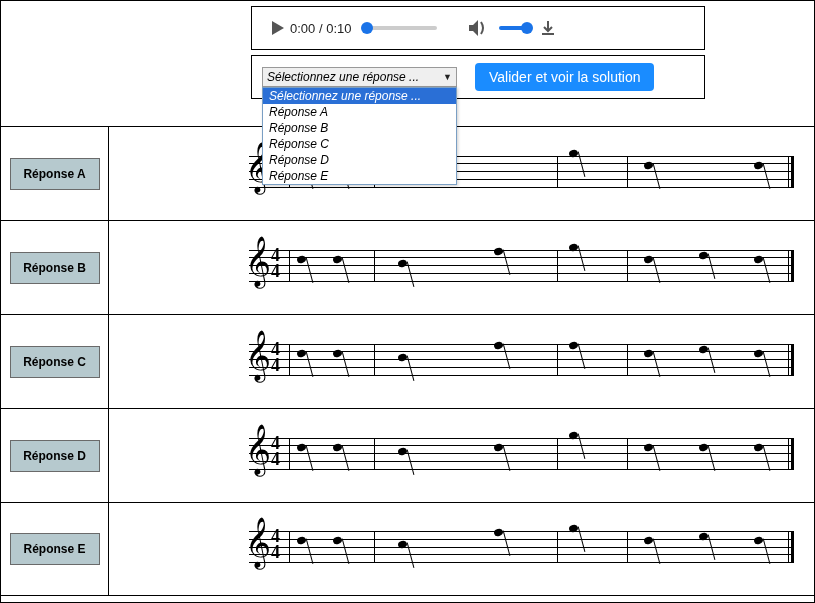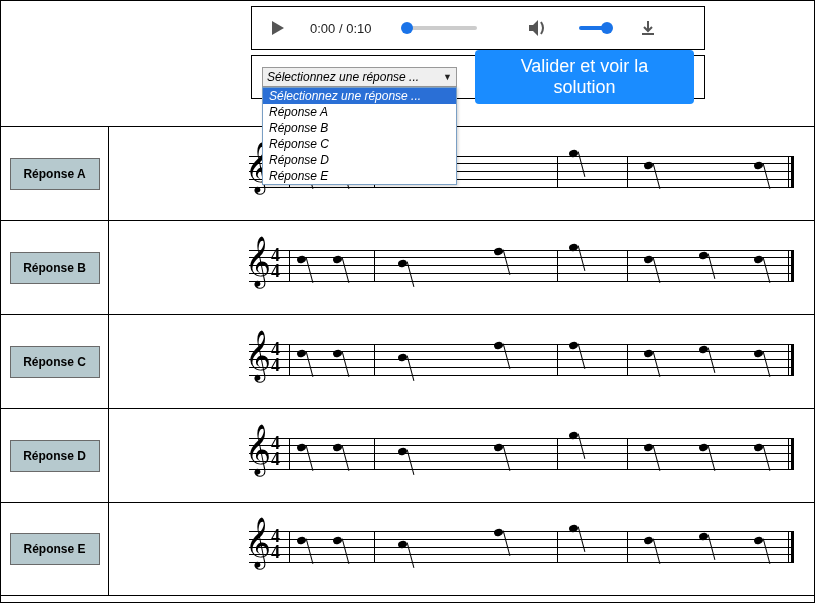--- a/index.html
+++ b/index.html
@@ -17,21 +17,21 @@
   }
   
   .audio-box {
     position: absolute;
     left: 250px; top: 5px;
     width: 454px; height: 44px;
     border: 1px solid #000;
     display: flex;
     align-items: center;
     padding: 0 10px;
-    gap: 20px;
+    gap: 0;
   }
   .play-icon {
     width: 0; height: 0;
     border-left: 12px solid #555;
     border-top: 7px solid transparent;
     border-bottom: 7px solid transparent;
     margin-left: 10px;
   }
   .time { font-size: 13px; color: #222; margin: 0 6px; }
   .seek {
@@ -115,21 +115,21 @@
   .dropdown .opt.selected {
     background: #2a6fd6;
     color: #fff;
   }
   .validate-btn {
     background: #1a8cff;
     color: #fff;
     border: none;
     border-radius: 4px;
     padding: 6px 14px;
-    font-size: 18px;
+    font-size: 14px;
     cursor: pointer;
   }
 
   
   .rows {
     position: absolute;
     left: 0; top: 125px;
     right: 0;
   }
   .row {

